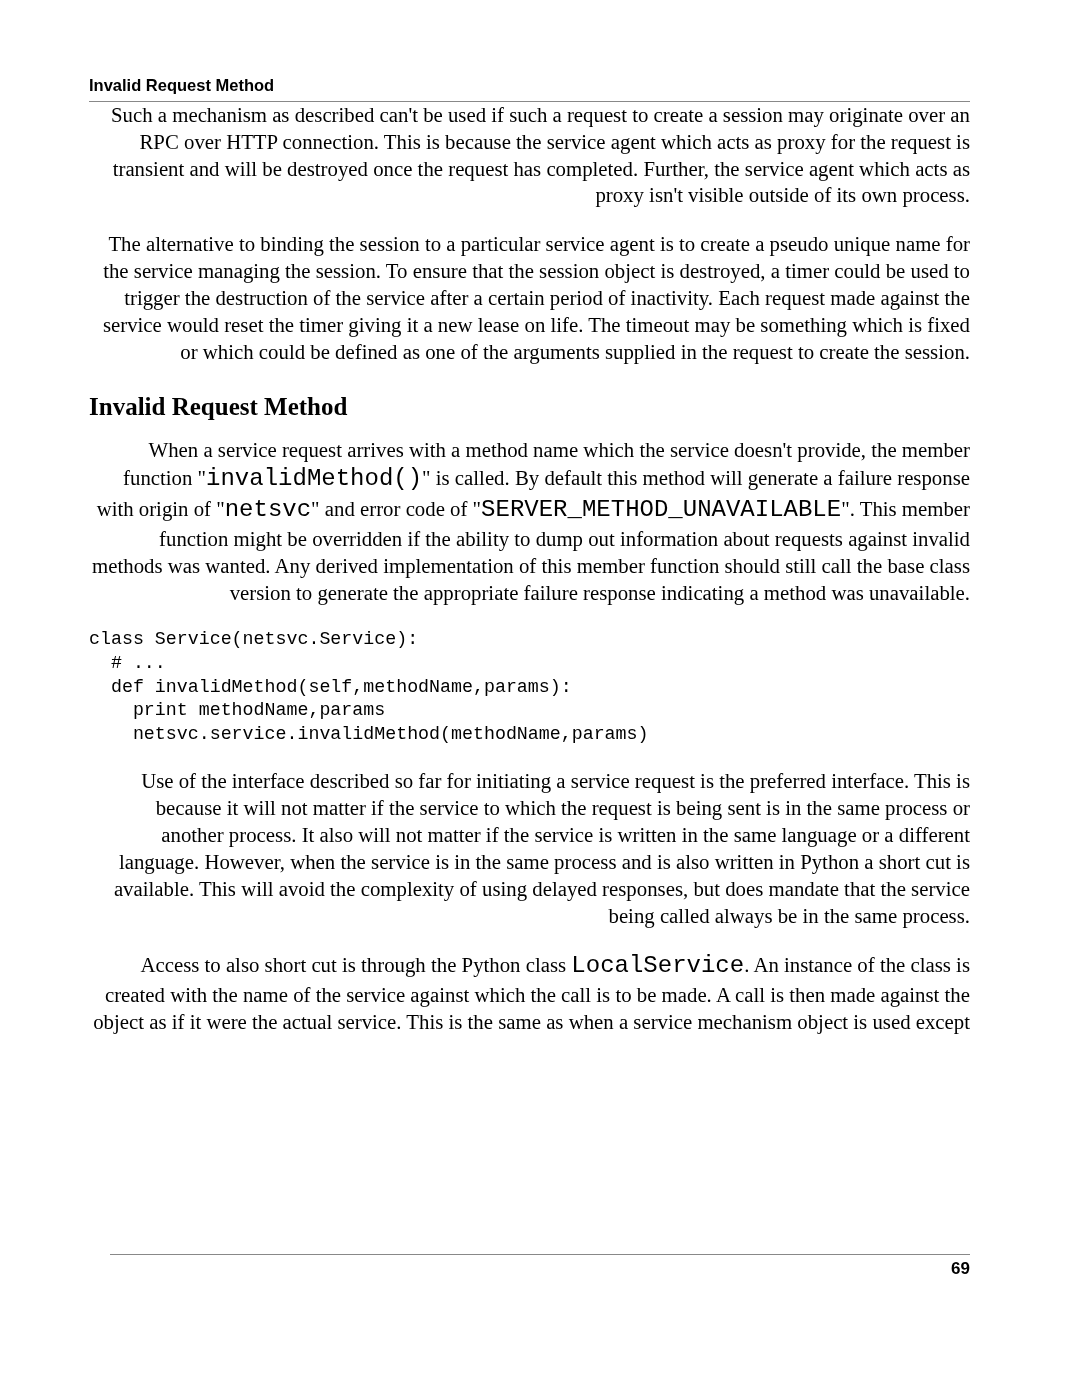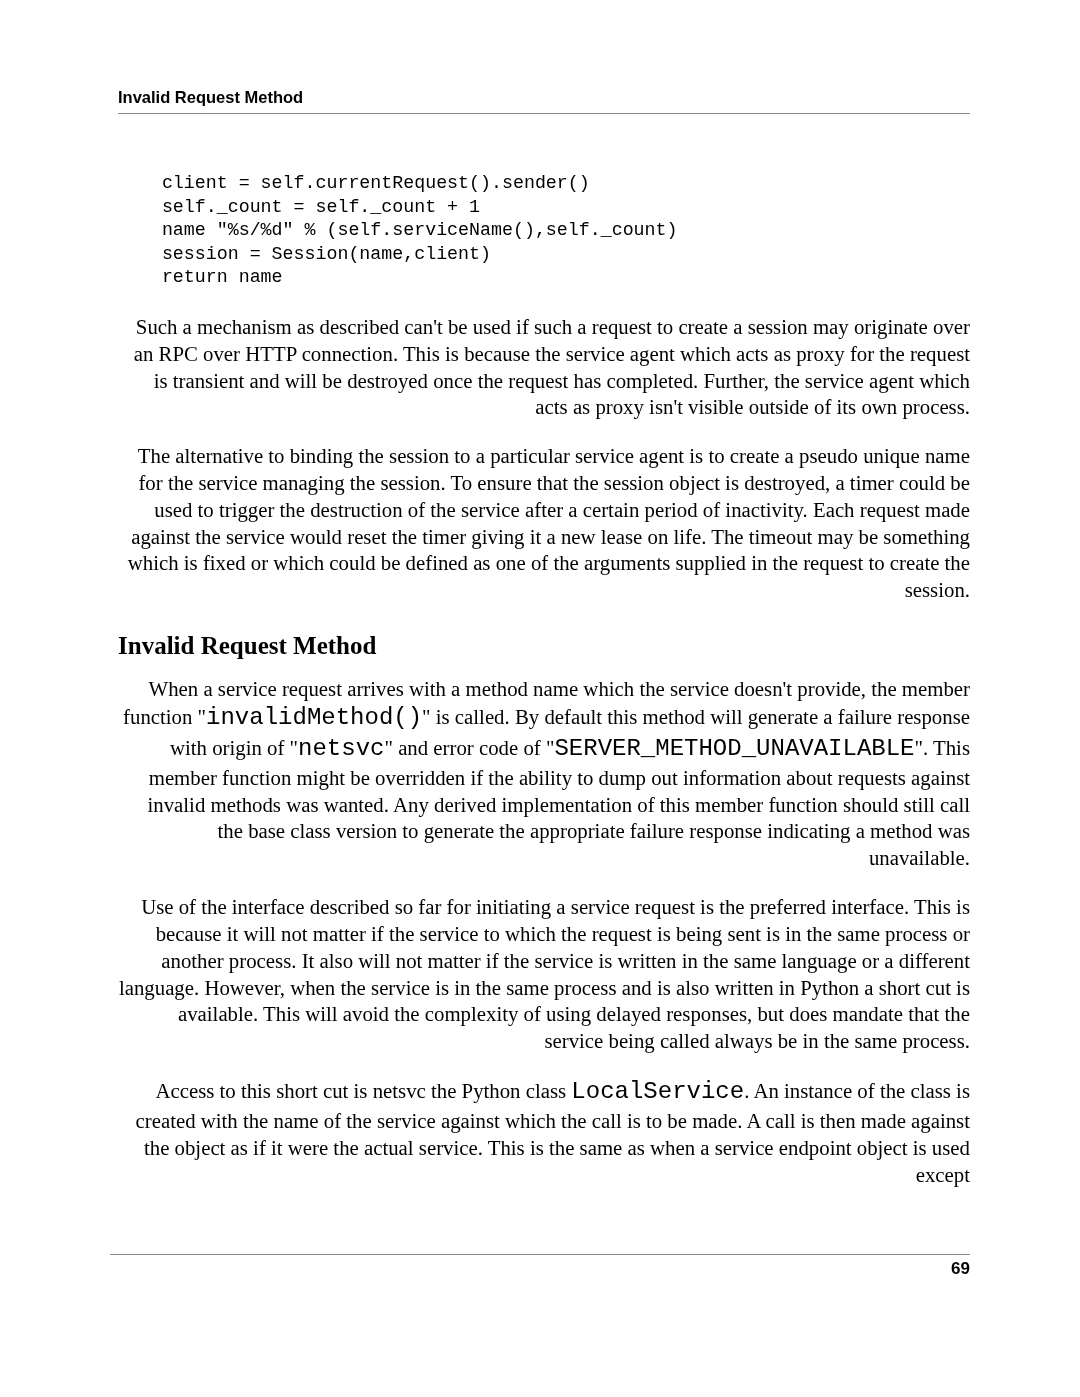--- a/index.html
+++ b/index.html
@@ -9,23 +9,22 @@
   }
   body {
     width: 1080px;
     height: 1397px;
     font-family: "Times New Roman", Times, serif;
     color: #000;
     position: relative;
     box-sizing: border-box;
   }
   .page {
-    padding: 76px 110px 0 118px;
+    padding: 76px 110px 0 89px;
     box-sizing: border-box;
-    margin-top: 12px;
   }
   .running-head {
     font-family: Arial, Helvetica, sans-serif;
     font-weight: bold;
     font-size: 16.5px;
     margin-bottom: 6px;
   }
   .top-rule {
     border: none;
     border-top: 1px solid #888;
@@ -78,42 +77,42 @@
   }
 </style>
 </head>
 <body>
 
 <div class="page">
 
   <div class="running-head">Invalid Request Method</div>
   <hr class="top-rule">
 
-  <div class="code-block">    client = self.currentRequest().sender()
-    self._count = self._count + 1
-    name "%s/%d" % (self.serviceName(),self._count)
-    session = Session(name,client)
-    return name</div>
 
   <p class="para">Such a mechanism as described can't be used if such a request to create a session may originate over an RPC over HTTP connection. This is because the service agent which acts as proxy for the request is transient and will be destroyed once the request has completed. Further, the service agent which acts as proxy isn't visible outside of its own process.</p>
 
   <p class="para">The alternative to binding the session to a particular service agent is to create a pseudo unique name for the service managing the session. To ensure that the session object is destroyed, a timer could be used to trigger the destruction of the service after a certain period of inactivity. Each request made against the service would reset the timer giving it a new lease on life. The timeout may be something which is fixed or which could be defined as one of the arguments supplied in the request to create the session.</p>
 
   <h2 class="section">Invalid Request Method</h2>
 
   <p class="para">
     <span>When a service request arrives with a method name which the service doesn't provide, the member function "</span><span class="mono">invalidMethod()</span><span>" is called. By default this method will generate a failure response with origin of "</span><span class="mono">netsvc</span><span>" and error code of "</span><span class="mono">SERVER_METHOD_UNAVAILABLE</span><span>". This member function might be overridden if the ability to dump out information about requests against invalid methods was wanted. Any derived implementation of this member function should still call the base class version to generate the appropriate failure response indicating a method was unavailable.</span>
   </p>
 
+  <div class="code-block second">class Service(netsvc.Service):
+  # ...
+  def invalidMethod(self,methodName,params):
+    print methodName,params
+    netsvc.service.invalidMethod(methodName,params)</div>
 
 
   <p class="para">Use of the interface described so far for initiating a service request is the preferred interface. This is because it will not matter if the service to which the request is being sent is in the same process or another process. It also will not matter if the service is written in the same language or a different language. However, when the service is in the same process and is also written in Python a short cut is available. This will avoid the complexity of using delayed responses, but does mandate that the service being called always be in the same process.</p>
 
   <p class="para">
-    <span>Access to this short cut is netsvc the Python class </span><span class="mono">LocalService</span><span>. An instance of the class is created with the name of the service against which the call is to be made. A call is then made against the object as if it were the actual service. This is the same as when a service endpoint object is used except</span>
+    <span>Access to also short cut is through the Python class </span><span class="mono">LocalService</span><span>. An instance of the class is created with the name of the service against which the call is to be made. A call is then made against the object as if it were the actual service. This is the same as when a service mechanism object is used except</span>
   </p>
 
 </div>
 
 <div class="footer">
   <hr class="bottom-rule">
 </div>
 <div class="page-num">69</div>
 
 </body></html>

